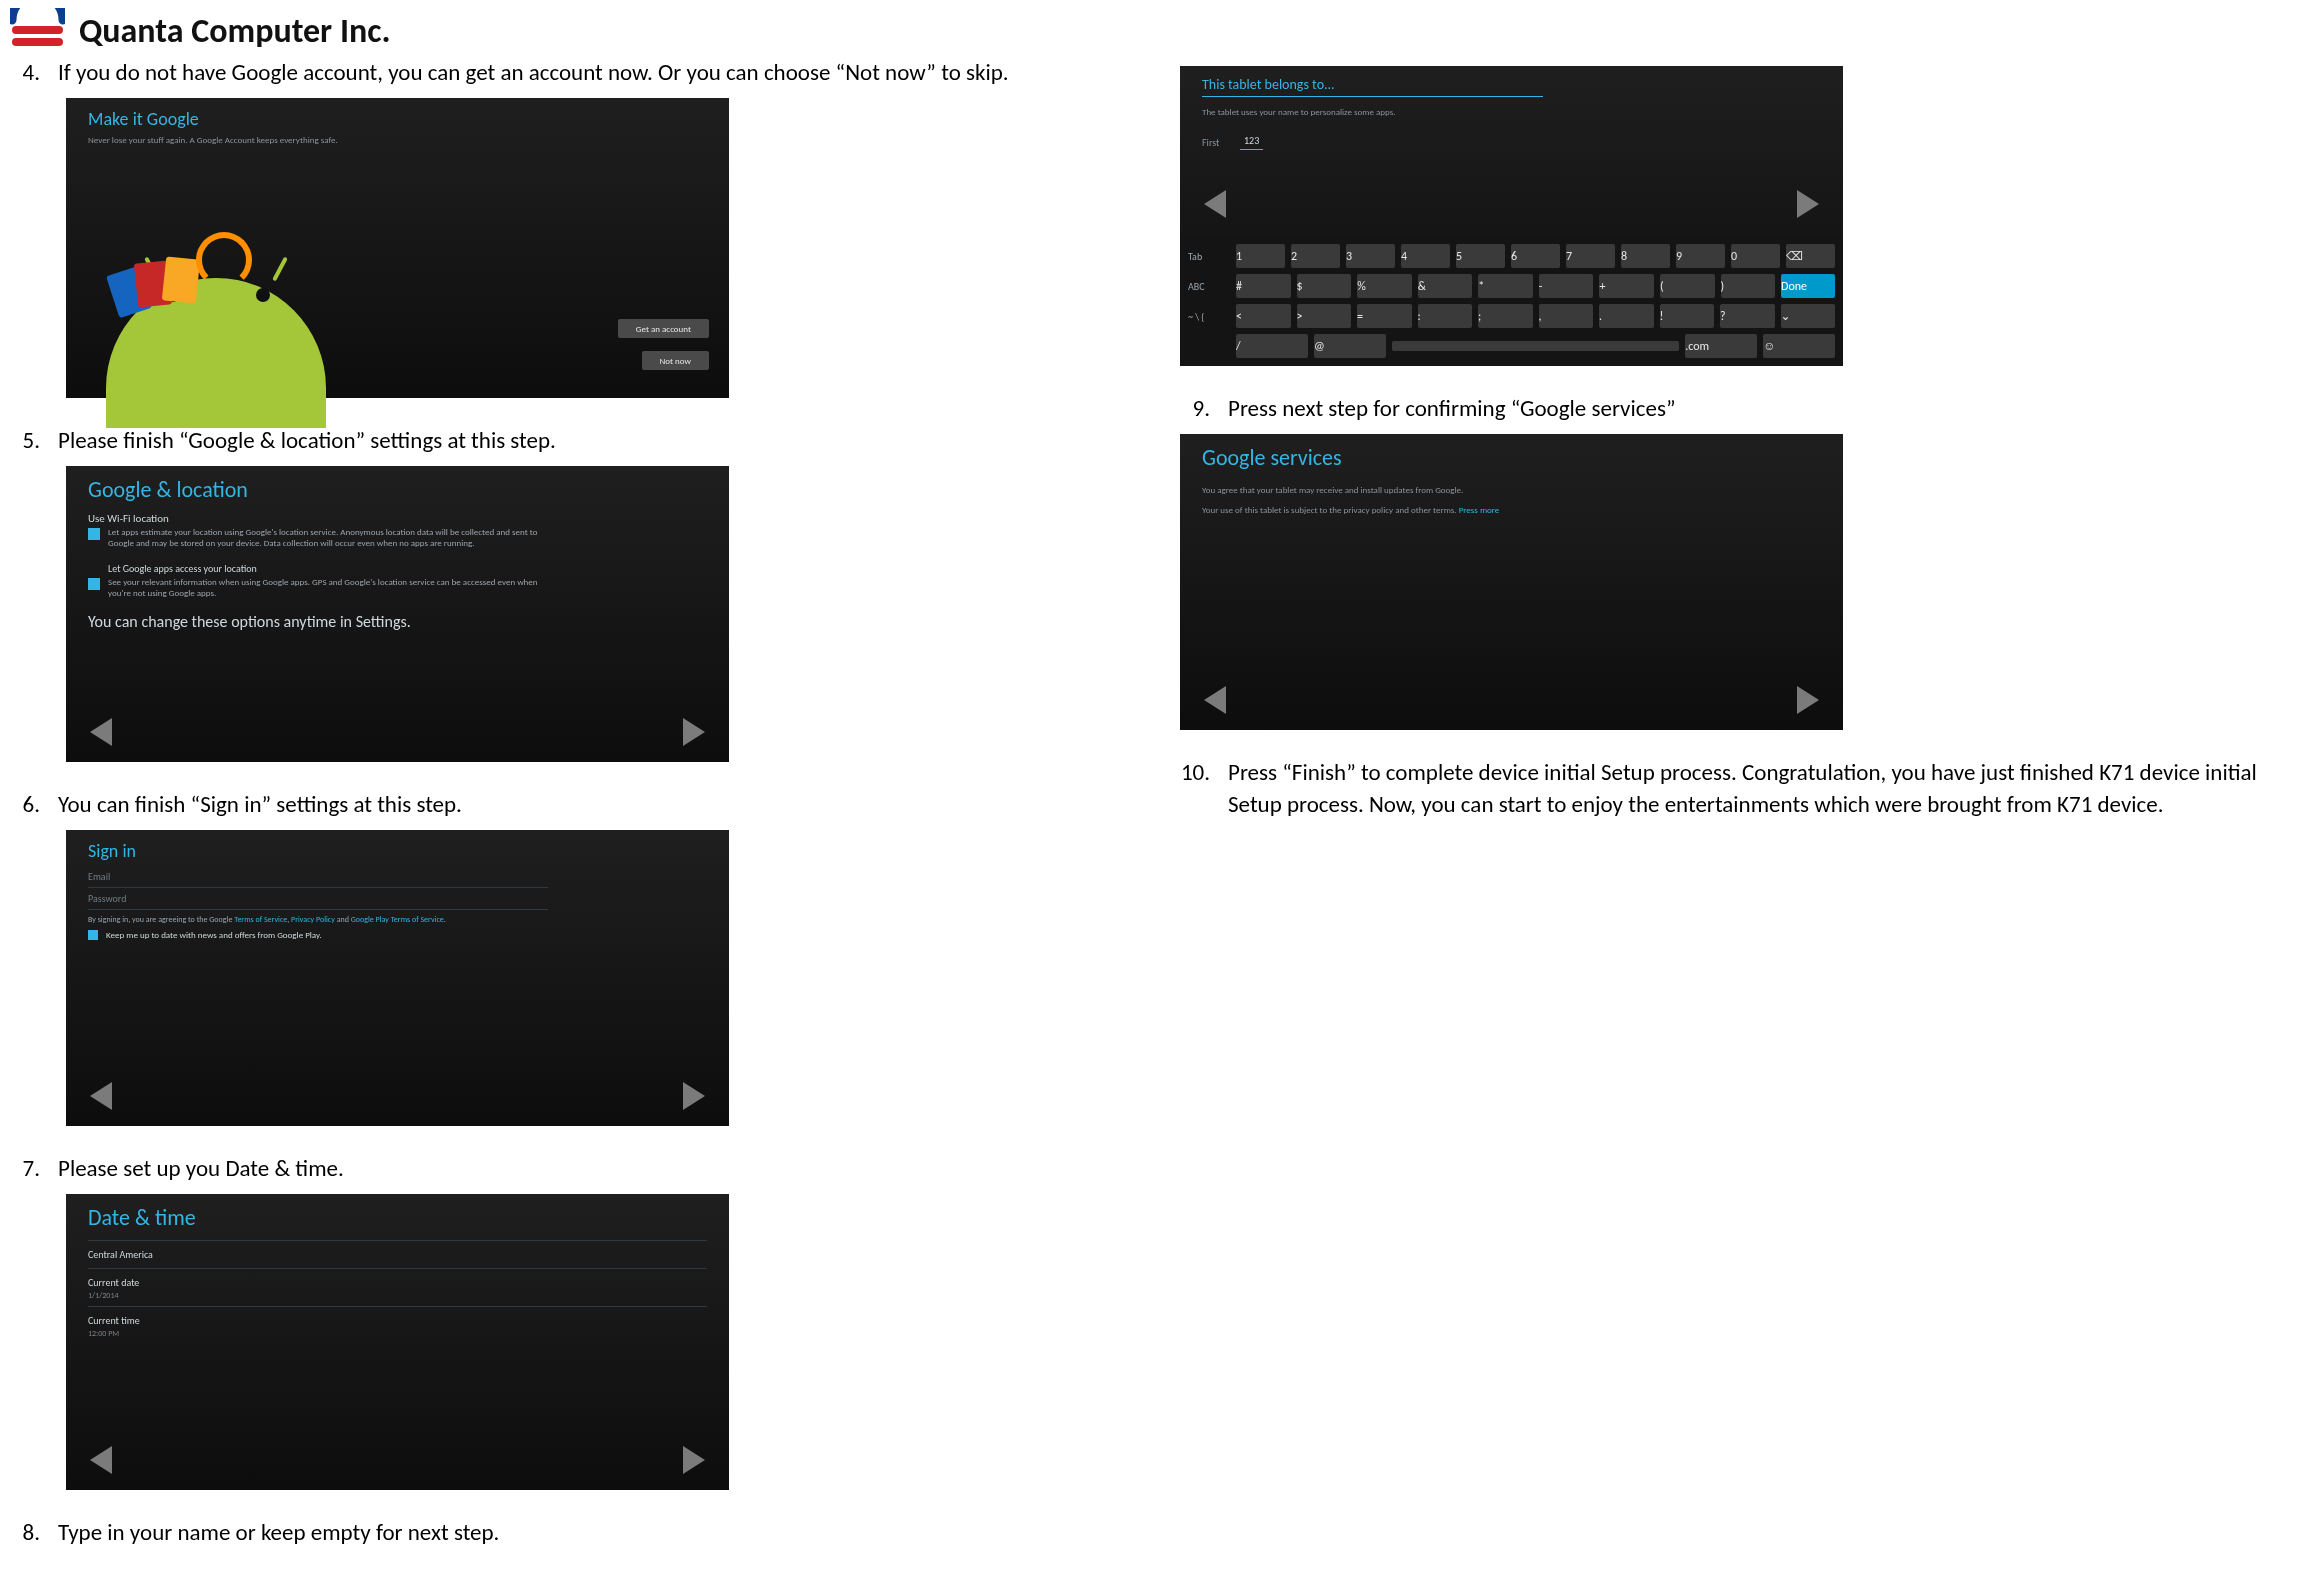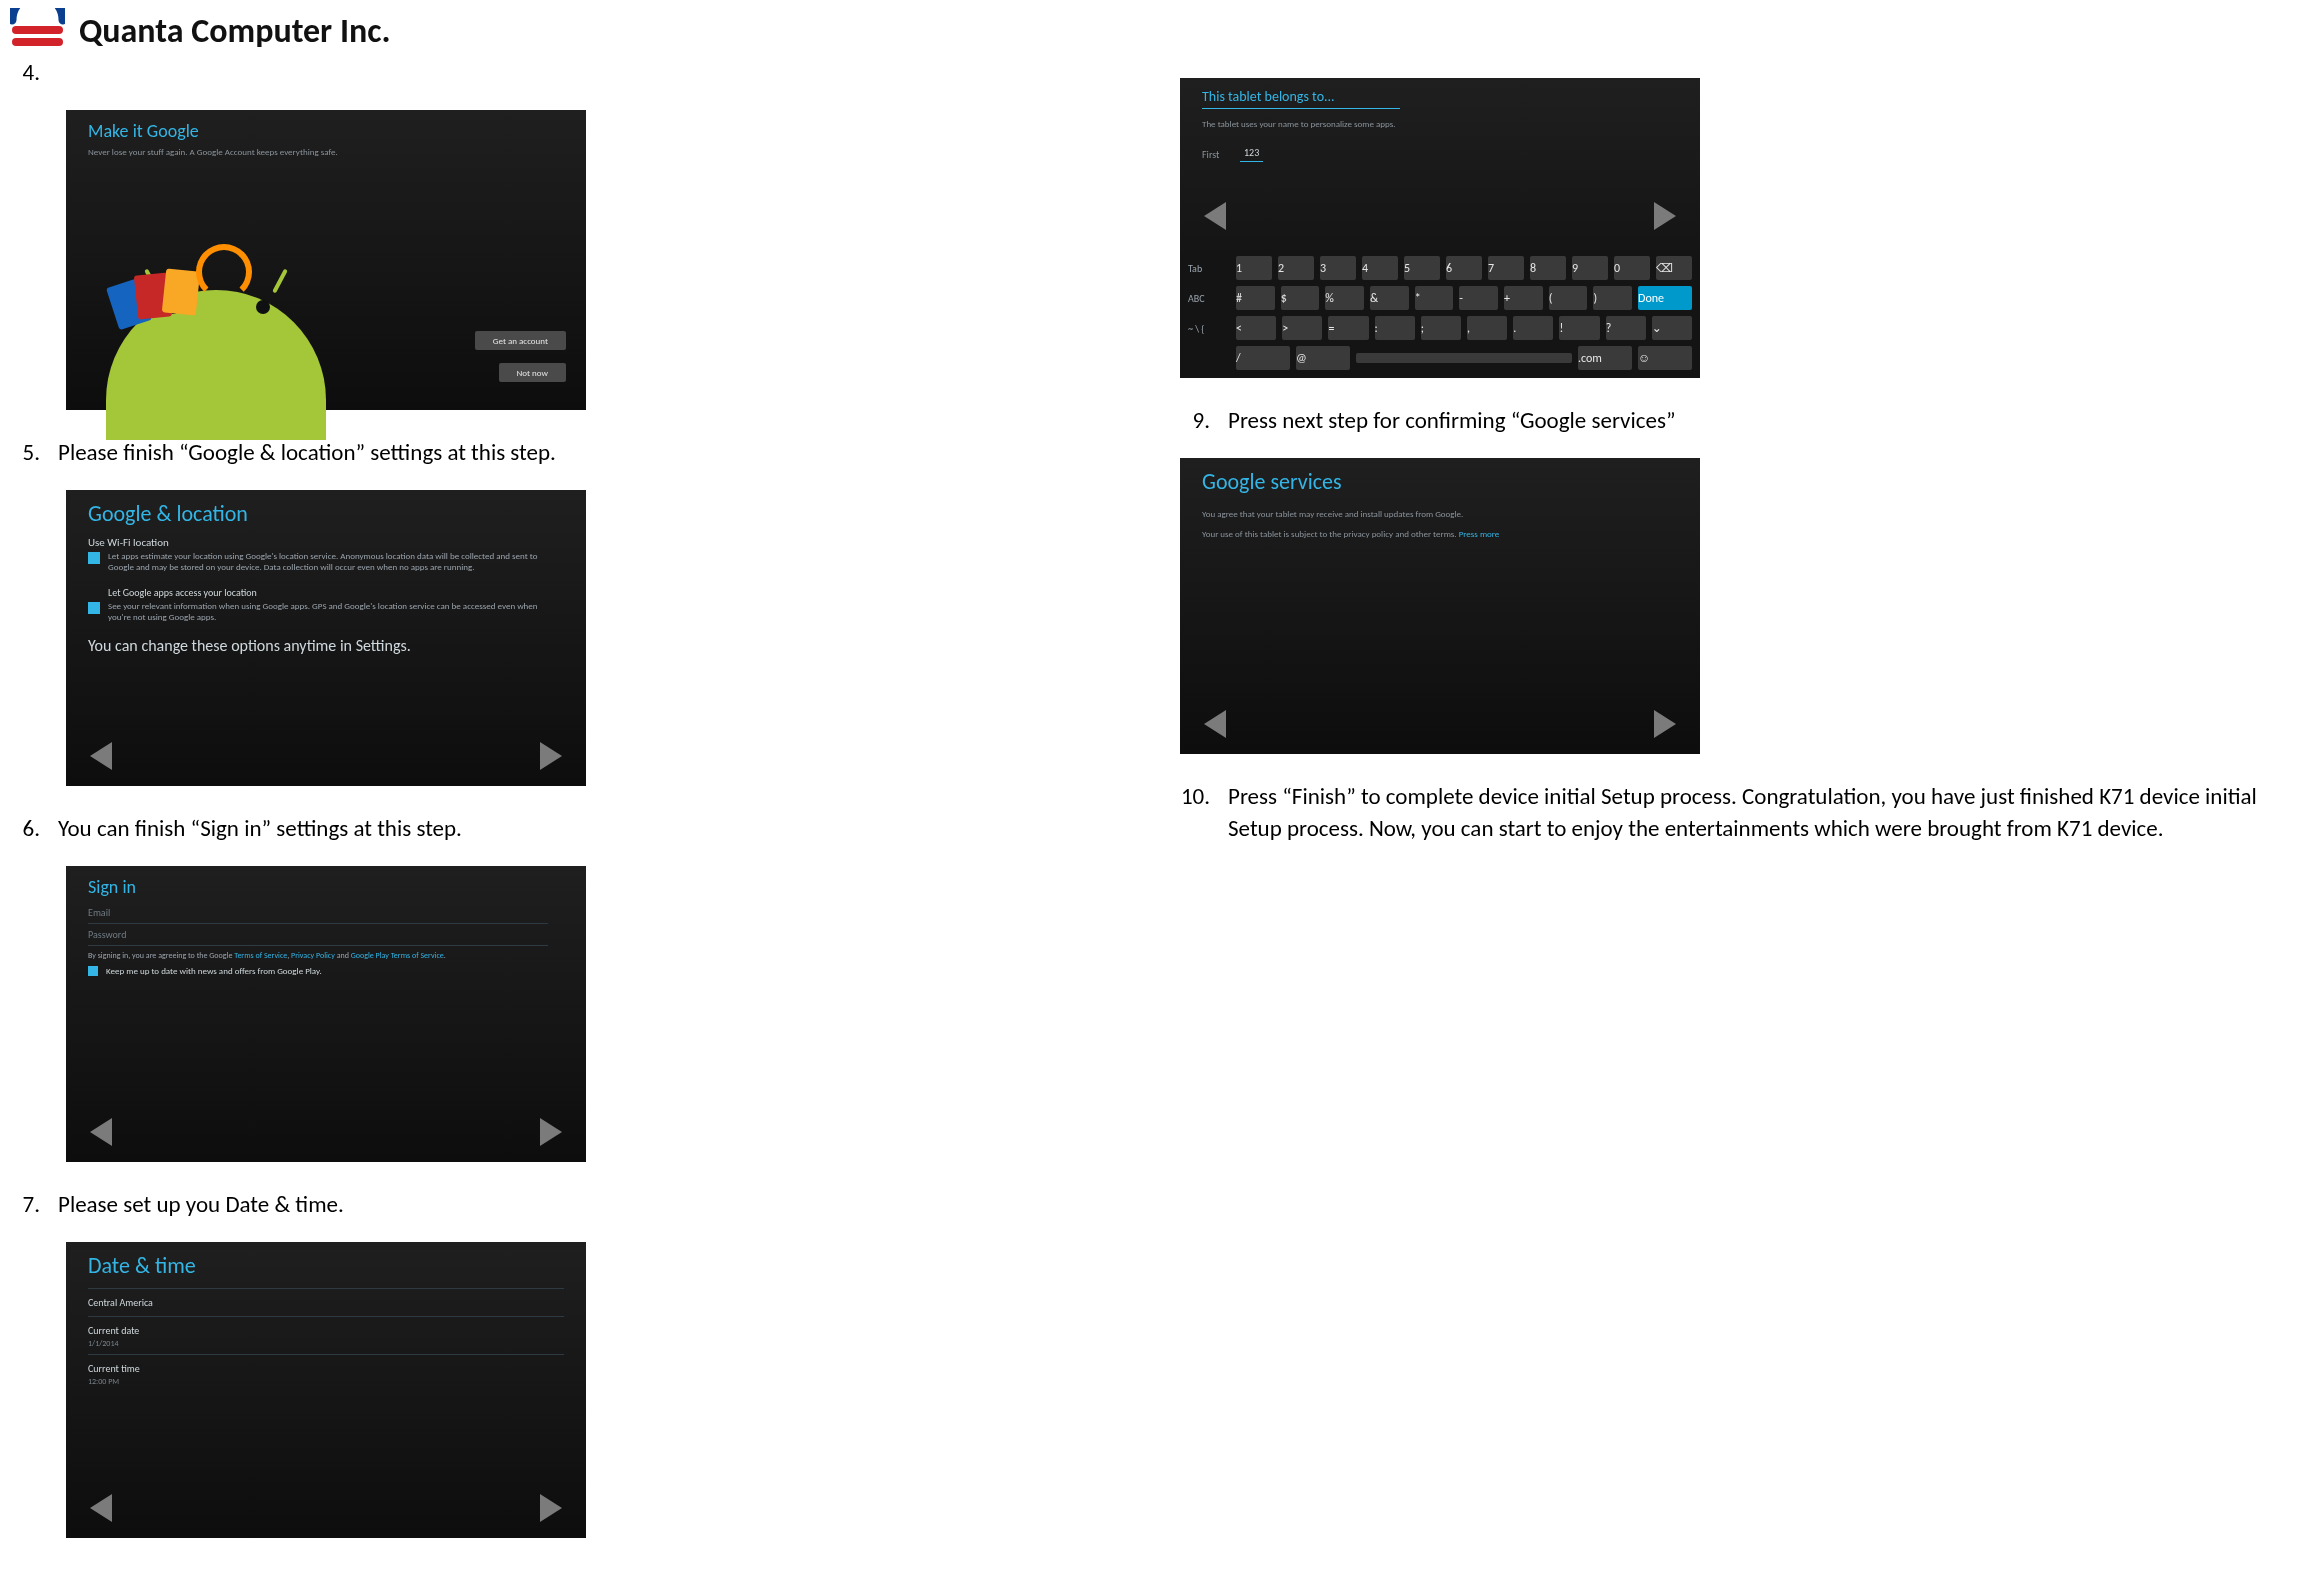--- a/index.html
+++ b/index.html
@@ -8,21 +8,21 @@
   .header .title{font-size:34px;font-weight:700;color:#111;}
   .logo{width:55px;height:44px;position:relative;}
   .logo svg{display:block;}
   .col{position:absolute;}
   .col-left{left:10px;top:56px;width:1110px;}
   .col-right{left:1180px;top:56px;width:1135px;}
   ol{margin:0;padding:0;list-style:none;}
   li.step{display:flex;align-items:flex-start;gap:18px;margin-bottom:8px;}
   li.step .num{min-width:30px;text-align:right;font-size:23px;line-height:32px;}
   li.step .txt{font-size:23px;line-height:32px;}
-  .shot{margin:22px 0 26px 56px;width:520px;height:300px;background:linear-gradient(#1f1f1f,#0d0d0d);position:relative;color:#cfd8dc;font-size:11px;}
+  .shot{margin:10px 0 26px 56px;width:624px;height:300px;background:linear-gradient(#1f1f1f,#0d0d0d);position:relative;color:#cfd8dc;font-size:11px;padding-left:39px;}
   .shot.h2{height:296px;}
   .shot .top{position:absolute;left:22px;top:10px;font-size:18px;color:#33b5e5;}
   .shot .sub{position:absolute;left:22px;top:36px;font-size:9px;color:#8a939b;width:460px;line-height:12px;}
   .shot .navL,.shot .navR{position:absolute;bottom:16px;width:0;height:0;border-top:14px solid transparent;border-bottom:14px solid transparent;}
   .shot .navL{left:24px;border-right:22px solid #7b7b7b;}
   .shot .navR{right:24px;border-left:22px solid #7b7b7b;}
   .shot .btn{position:absolute;right:20px;background:#4a4a4a;color:#e6e6e6;font-size:9px;padding:4px 18px;border-radius:2px;}
   .shot .mascot{position:absolute;left:0;bottom:0;width:260px;height:160px;}
   .shot .mascot .body{position:absolute;left:40px;bottom:-30px;width:220px;height:150px;background:#a4c639;border-radius:110px 110px 0 0;}
   .shot .mascot .eye{position:absolute;width:14px;height:14px;background:#0e1012;border-radius:50%;}
@@ -69,20 +69,21 @@
         <rect x="2" y="30" width="51" height="8" rx="4" fill="#d2232a"></rect>
       </svg>
     </div>
     <div class="title">Quanta Computer Inc.</div>
   </div>
 
   <div class="col col-left">
     <ol>
       <li class="step">
         <span class="num">4.</span>
+        <span class="txt">If you do not have Google account, you can get an account now. Or you can choose “Not now” to skip.</span>
       </li>
     </ol>
 
     <div class="shot">
       <div class="top">Make it Google</div>
       <div class="sub">Never lose your stuff again. A Google Account keeps everything safe.</div>
       <div class="mascot">
         <div class="body"></div>
           <div class="eye e1"></div>
           <div class="eye e2"></div>

